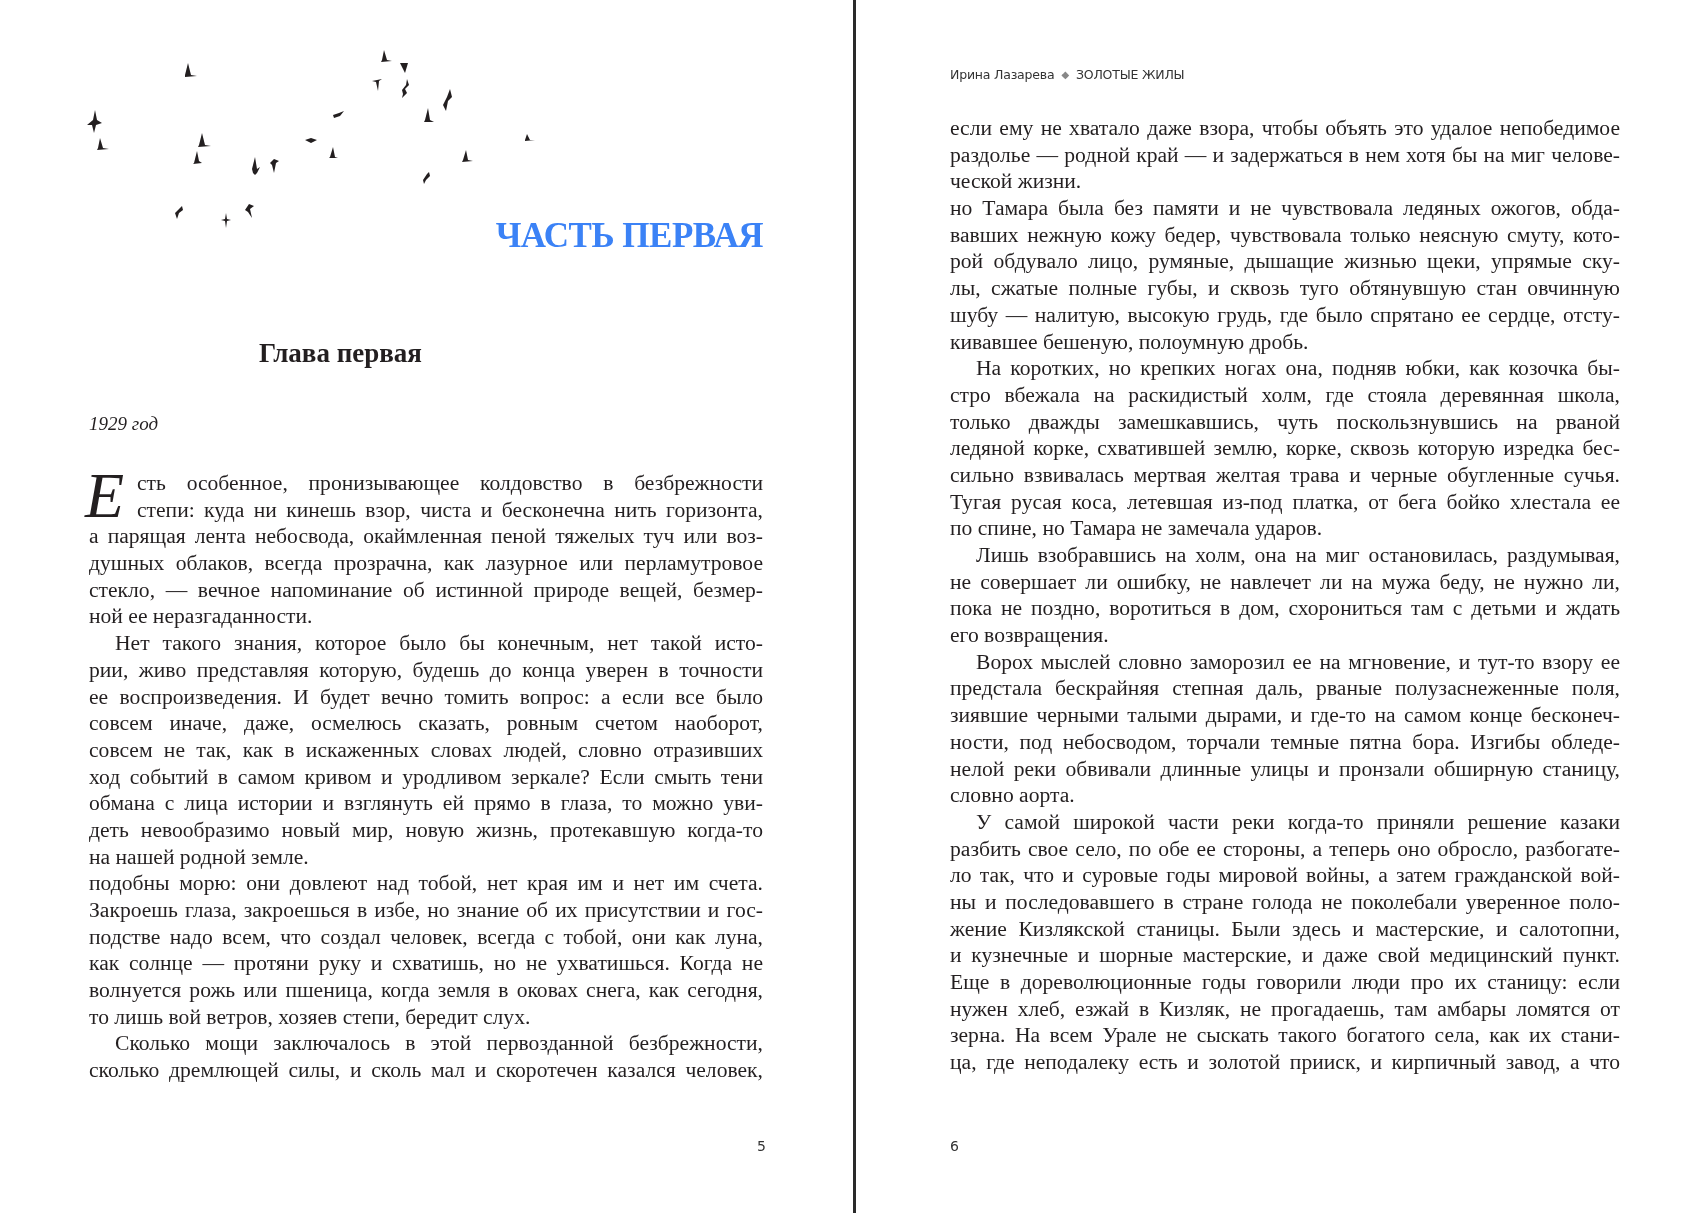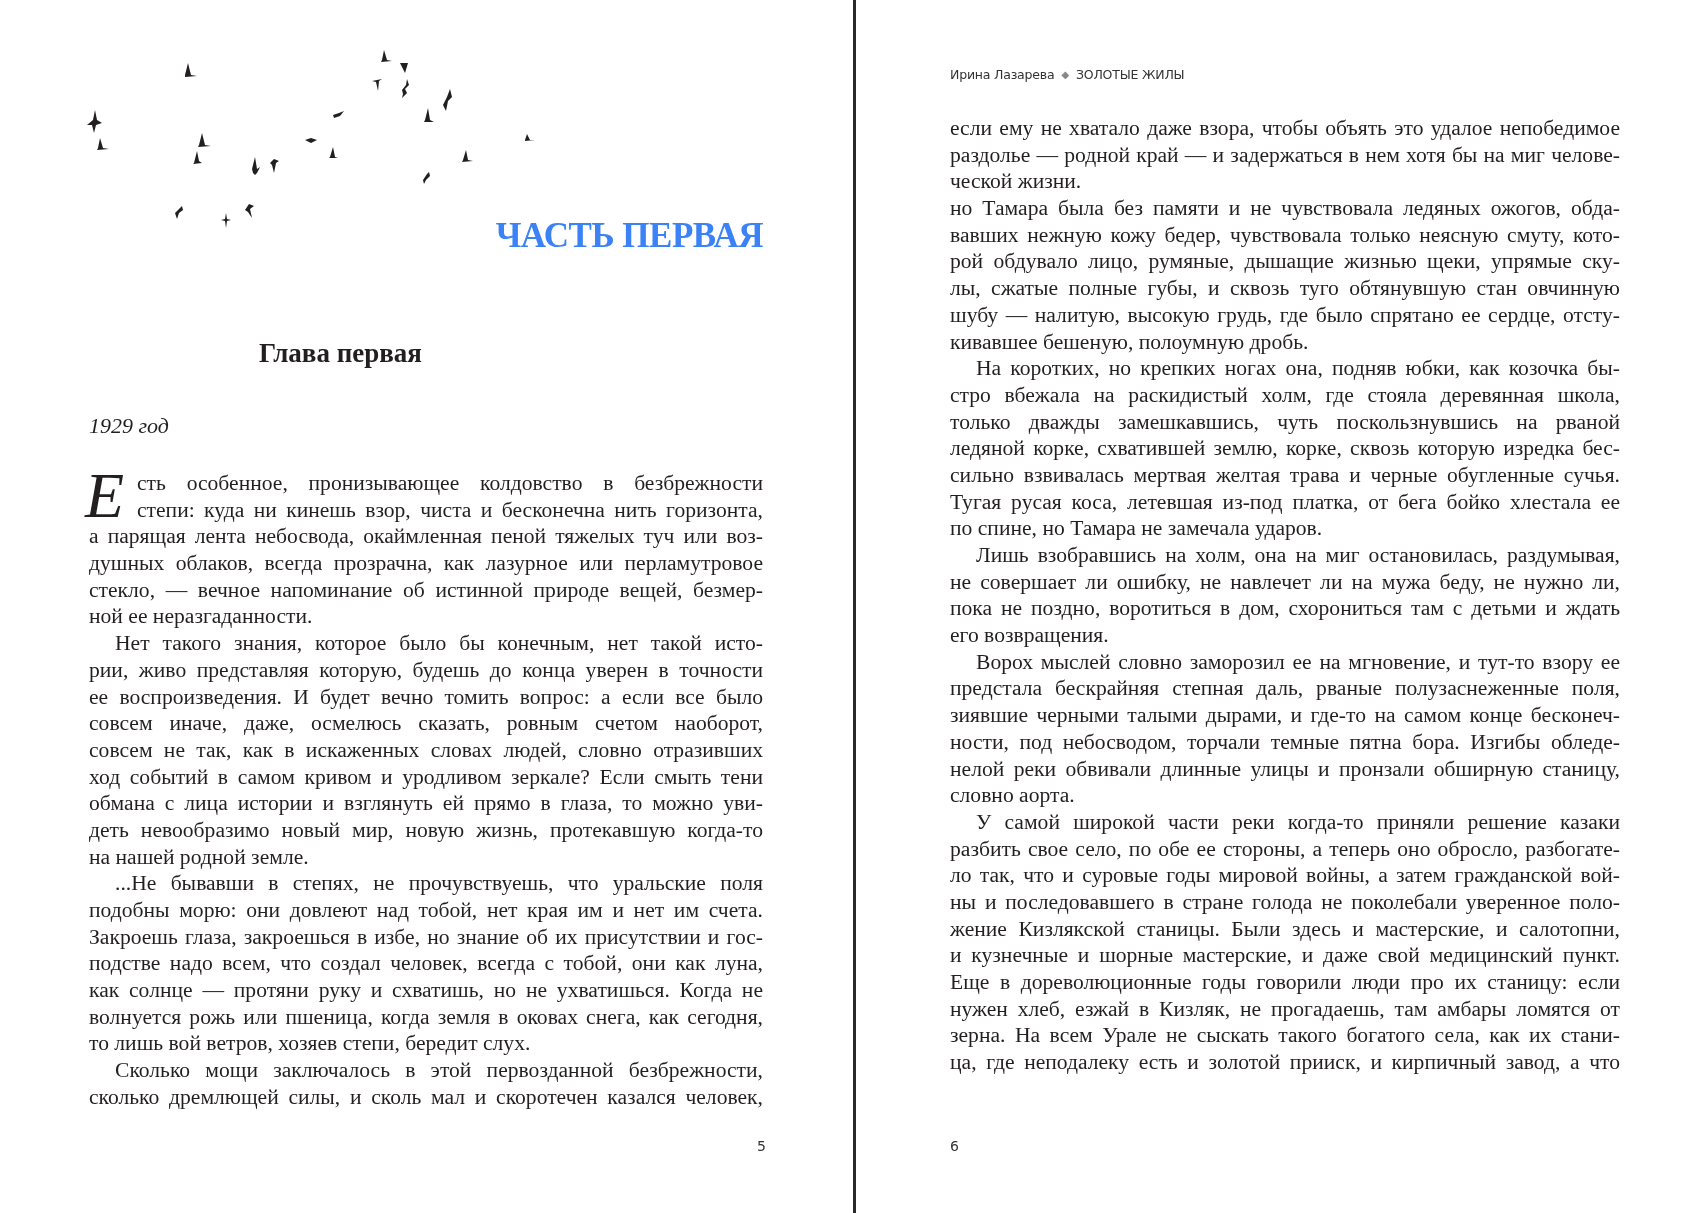--- a/index.html
+++ b/index.html
@@ -7,21 +7,21 @@
   .page { position:absolute; top:0; height:1213px; background:#fff; }
   .page-left { left:0; width:853px; }
   .page-right { left:856px; width:852px; }
   .spine { position:absolute; left:853px; top:0; width:3px; height:1213px; background:#2a2a2a; }
 
   .birds { position:absolute; left:80px; top:45px; width:540px; height:200px; }
 
   .part-title { position:absolute; right:90px; top:216px; font-family:"Liberation Serif", serif; font-weight:bold; font-size:35px; letter-spacing:-0.5px; color:#3b82f6; margin:0; }
   .chapter-title { position:absolute; left:0; width:689px; text-align:center; top:338px; font-family:"Liberation Serif", serif; font-weight:bold; font-size:27px; margin:0; padding-left:0; }
   .chapter-title span { position:relative; left:-4px; }
-  .date { position:absolute; left:89px; top:413px; font-family:"Liberation Serif", serif; font-style:italic; font-size:22px; color:#231f20; }
+  .date { position:absolute; left:89px; top:413px; font-family:"Liberation Serif", serif; font-style:italic; font-size:19px; color:#231f20; }
 
   .col { position:absolute; font-family:"Liberation Serif", serif; font-size:21.6px; line-height:26.7px; color:#231f20; }
   .col-left { left:89px; top:470px; width:674px; }
   .col-right { left:94px; top:115px; width:670px; }
   .line { display:block; text-align:justify; text-align-last:justify; white-space:nowrap; height:26.7px; overflow:visible; }
   .line.last { text-align-last:left; }
   .line.indent { padding-left:26px; }
   .line.dc { padding-left:48px; }
   .dropcap { position:absolute; left:-4px; top:-4px; font-family:"Liberation Serif", serif; font-style:italic; font-size:64px; line-height:60px; color:#231f20; }
 
@@ -76,21 +76,20 @@
     <span class="line last">ной ее неразгаданности.</span>
     <span class="line indent">Нет такого знания, которое было бы конечным, нет такой исто-</span>
     <span class="line">рии, живо представляя которую, будешь до конца уверен в точности</span>
     <span class="line">ее воспроизведения. И будет вечно томить вопрос: а если все было</span>
     <span class="line">совсем иначе, даже, осмелюсь сказать, ровным счетом наоборот,</span>
     <span class="line">совсем не так, как в искаженных словах людей, словно отразивших</span>
     <span class="line">ход событий в самом кривом и уродливом зеркале? Если смыть тени</span>
     <span class="line">обмана с лица истории и взглянуть ей прямо в глаза, то можно уви-</span>
     <span class="line">деть невообразимо новый мир, новую жизнь, протекавшую когда-то</span>
     <span class="line last">на нашей родной земле.</span>
-    <span class="line indent">...Не бывавши в степях, не прочувствуешь, что уральские поля</span>
     <span class="line">подобны морю: они довлеют над тобой, нет края им и нет им счета.</span>
     <span class="line">Закроешь глаза, закроешься в избе, но знание об их присутствии и гос-</span>
     <span class="line">подстве надо всем, что создал человек, всегда с тобой, они как луна,</span>
     <span class="line">как солнце — протяни руку и схватишь, но не ухватишься. Когда не</span>
     <span class="line">волнуется рожь или пшеница, когда земля в оковах снега, как сегодня,</span>
     <span class="line last">то лишь вой ветров, хозяев степи, бередит слух.</span>
     <span class="line indent">Сколько мощи заключалось в этой первозданной безбрежности,</span>
     <span class="line">сколько дремлющей силы, и сколь мал и скоротечен казался человек,</span>
   </div>
 

